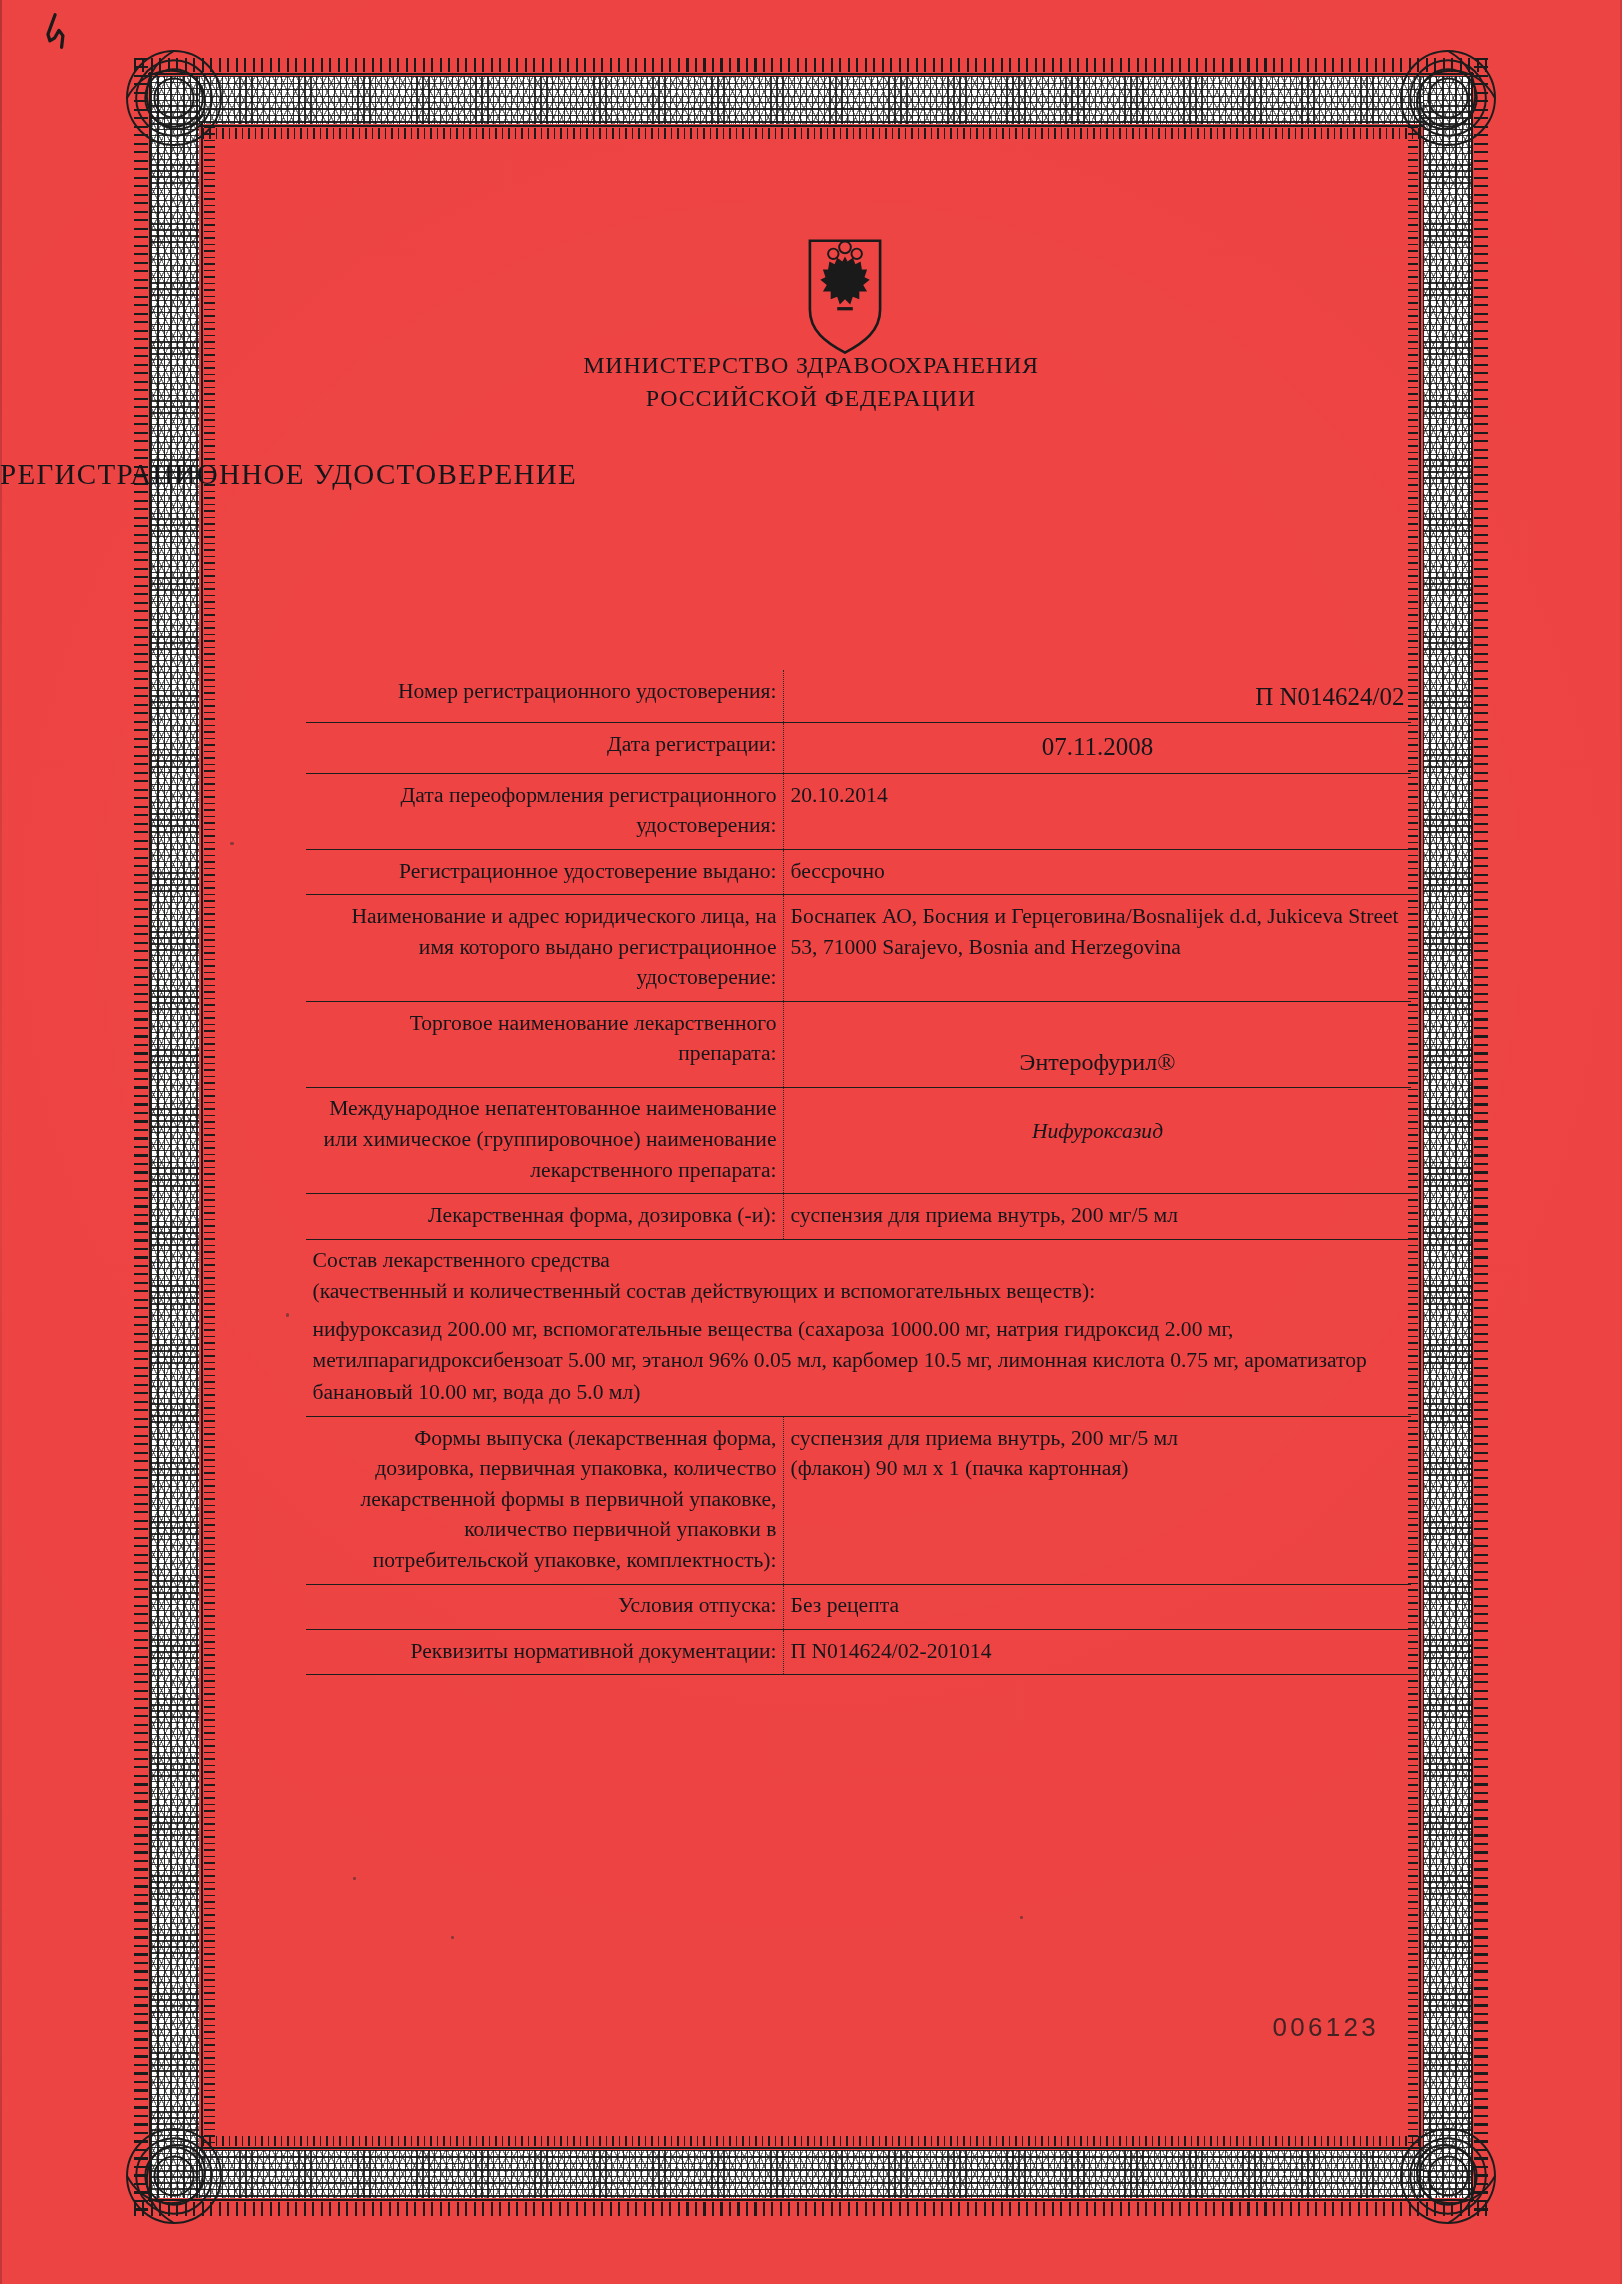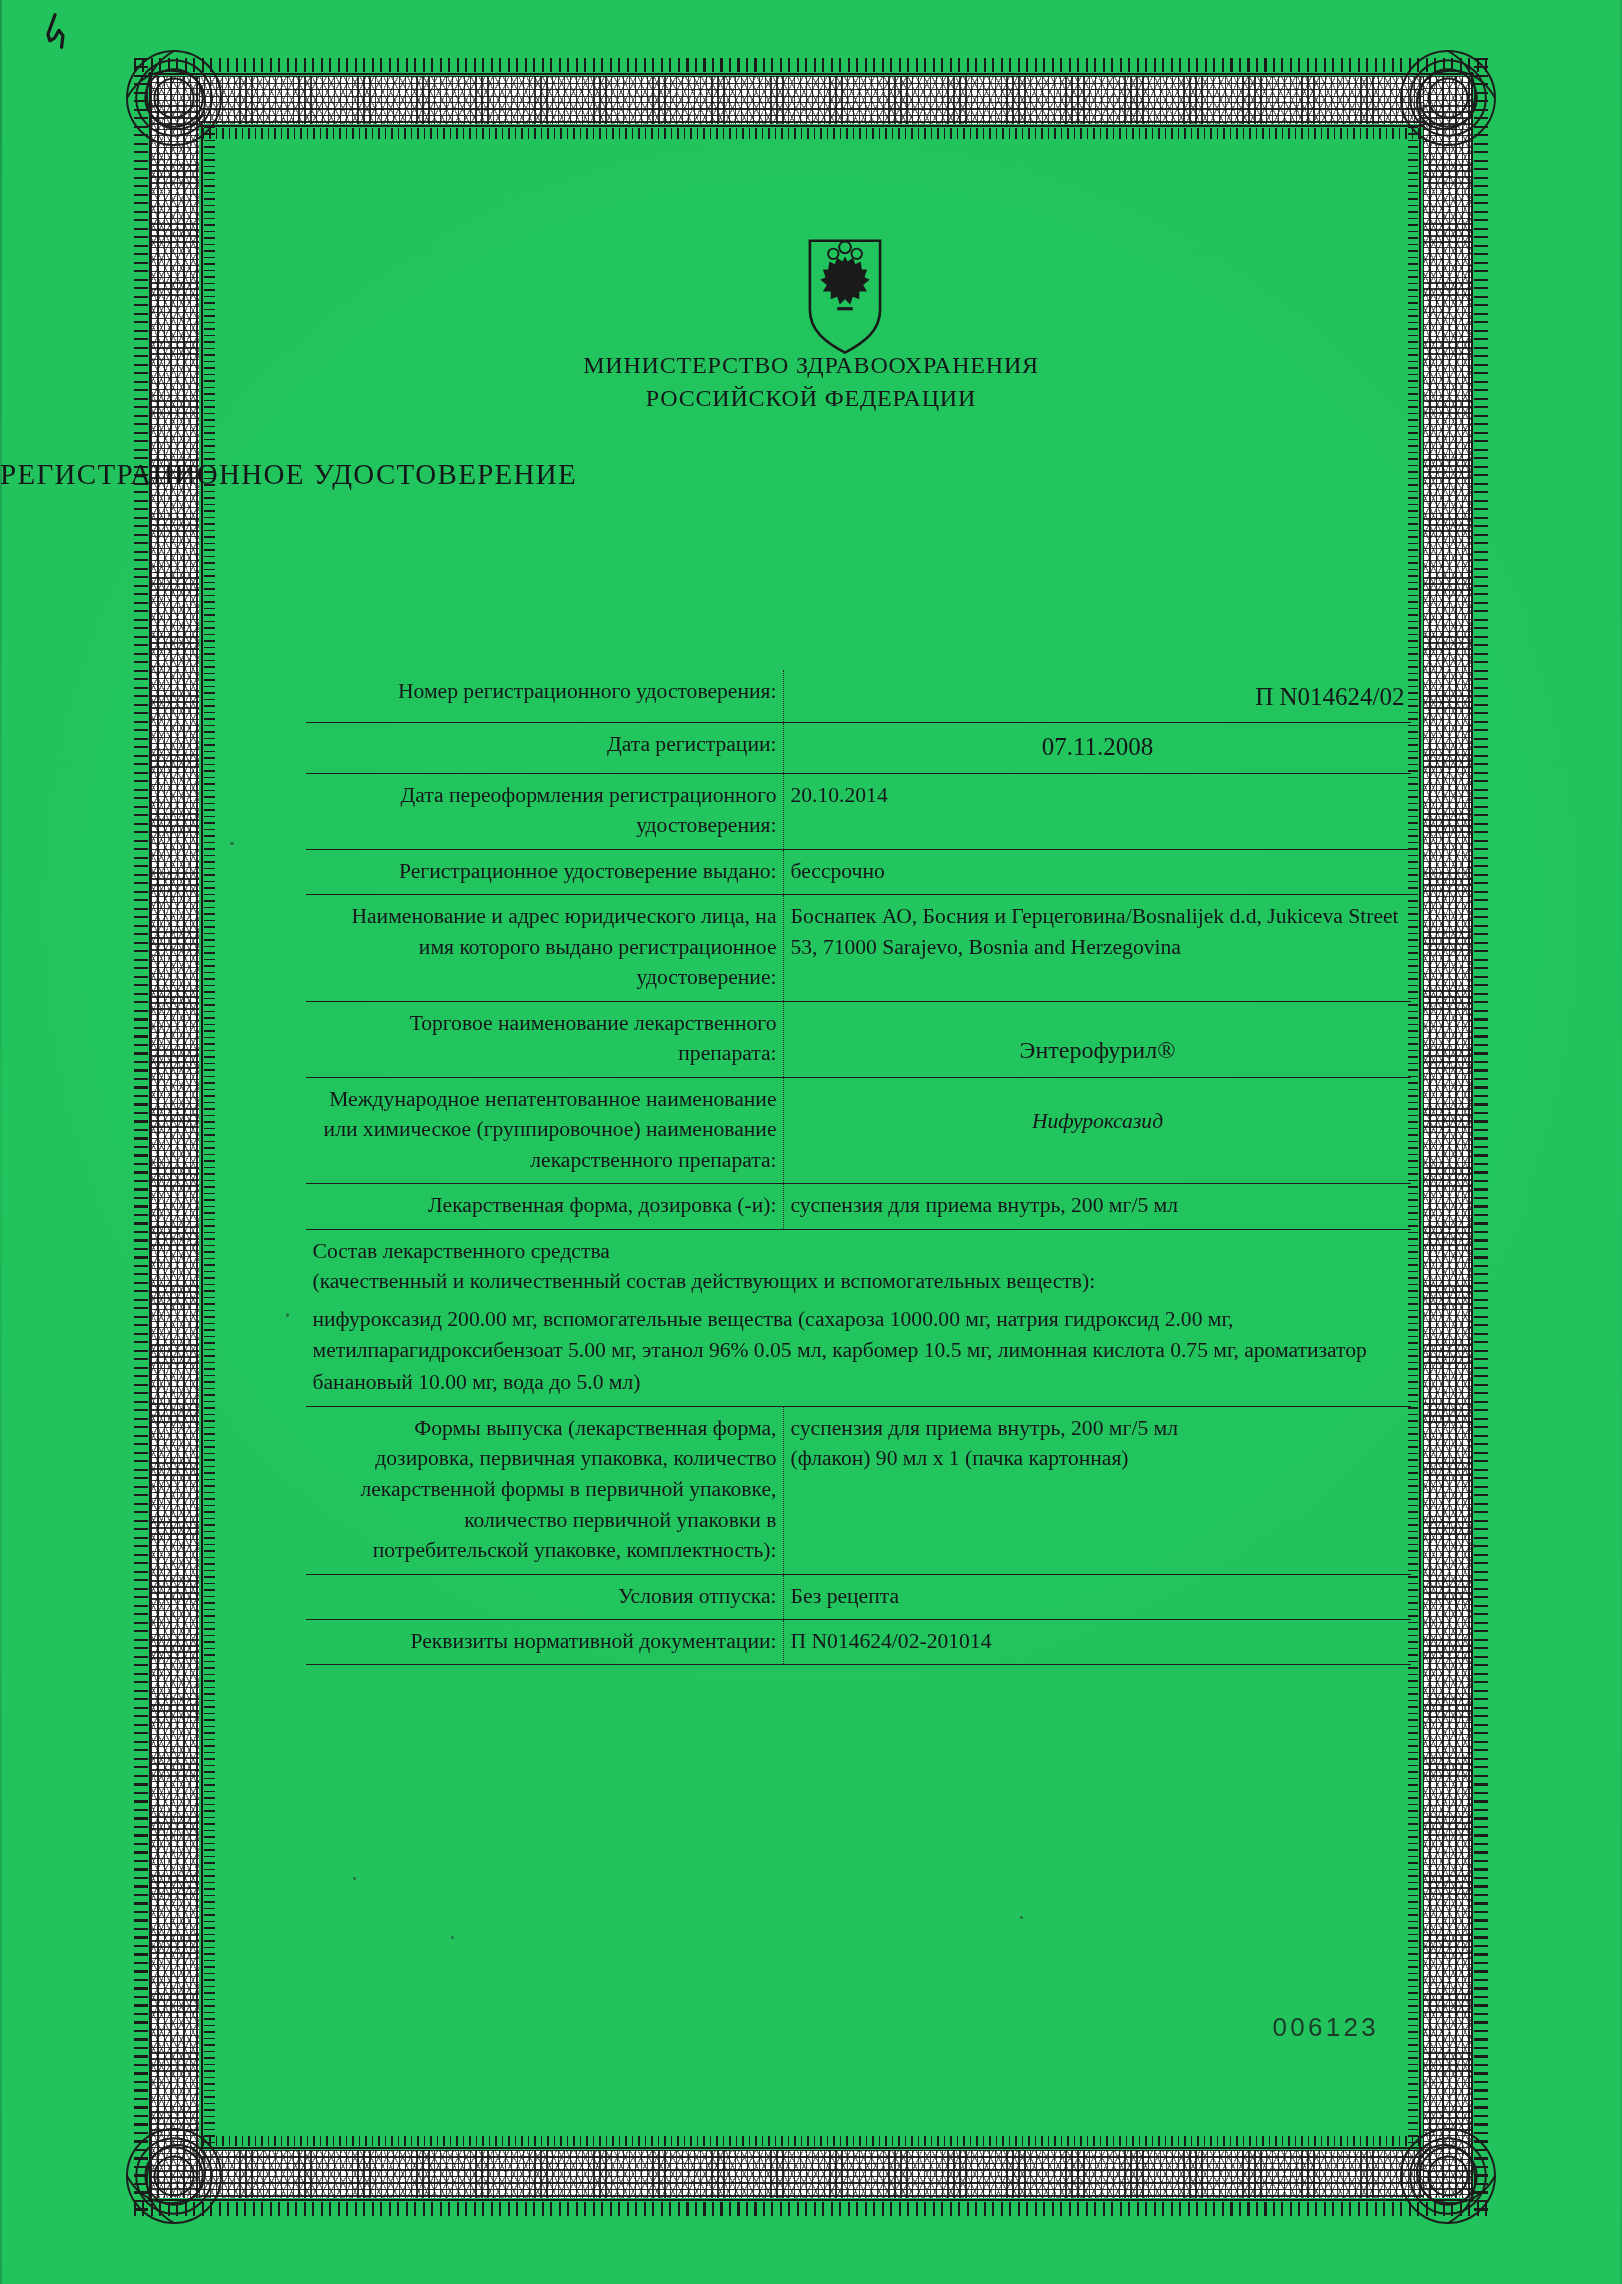--- a/index.html
+++ b/index.html
@@ -5,21 +5,21 @@
 <style>
   html,body{margin:0;padding:0;background:#fff;}
   body{
     font-family:"Liberation Serif", serif;
     color:#14161a;
   }
   #page{
     position:relative;
     width:1622px;
     height:2284px;
-    background:#22c55e;
+    background:#ef4444;
     overflow:hidden;
   }
 
   
   .paper-tone{
     position:absolute;inset:0;
     background:
       radial-gradient(ellipse 70% 50% at 50% 40%, rgba(255,255,255,0) 0%, rgba(0,0,0,0.012) 100%);
     pointer-events:none;
   }
@@ -305,21 +305,21 @@
       <tr>
         <td class="lab">Регистрационное удостоверение выдано:</td>
         <td class="val">бессрочно</td>
       </tr>
       <tr>
         <td class="lab">Наименование и адрес юридического лица, на имя которого выдано регистрационное удостоверение:</td>
         <td class="val">Боснапек АО, Босния и Герцеговина/Bosnalijek d.d, Jukiceva Street 53, 71000 Sarajevo, Bosnia and Herzegovina</td>
       </tr>
       <tr>
         <td class="lab">Торговое наименование лекарственного препарата:</td>
-        <td class="val ctr" style="font-size:24px;padding-top:31px;">Энтерофурил®</td>
+        <td class="val ctr" style="font-size:24px;padding-top:43px;">Энтерофурил®</td>
       </tr>
       <tr>
         <td class="lab">Международное непатентованное наименование или химическое (группировочное) наименование лекарственного препарата:</td>
         <td class="val ctr" style="padding-top:28px;font-style:italic;">Нифуроксазид</td>
       </tr>
       <tr>
         <td class="lab">Лекарственная форма, дозировка (-и):</td>
         <td class="val">суспензия для приема внутрь, 200 мг/5 мл</td>
       </tr>
 

